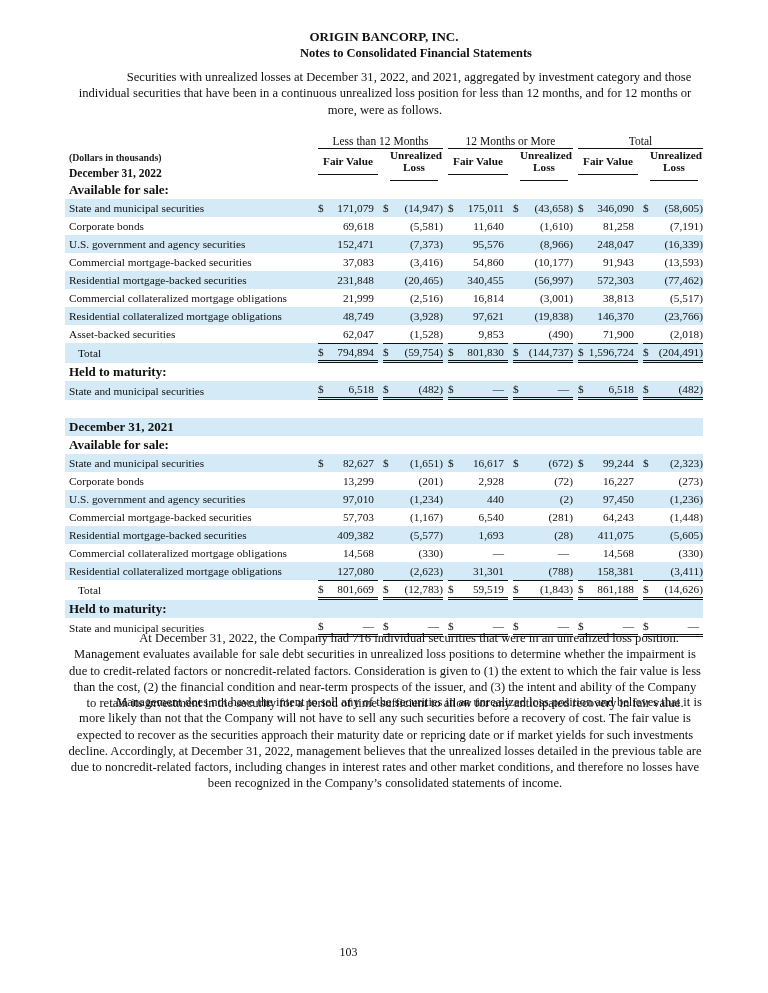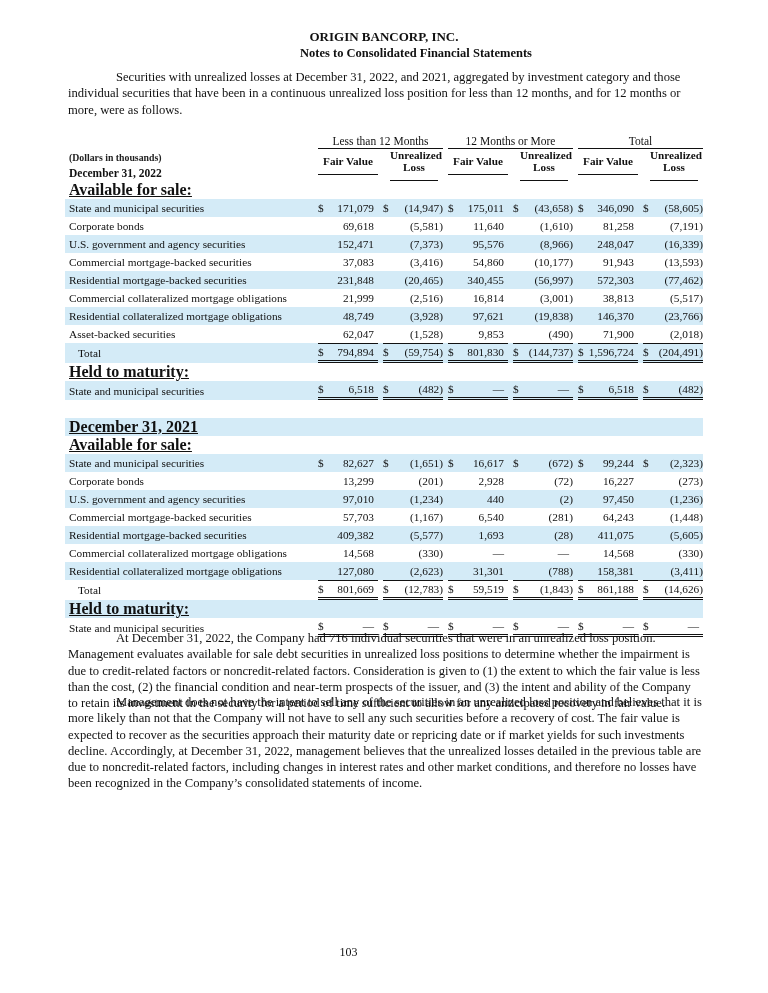--- a/index.html
+++ b/index.html
@@ -6,21 +6,21 @@
   body {
     width: 768px; height: 993px; position: relative; overflow: hidden;
     font-family: "Liberation Serif", "DejaVu Serif", serif;
     color: #111111;
   }
   .hdr { position: absolute; left: 0; width: 768px; text-align: center; font-weight: bold; }
   .hdr1 { top: 29px; font-size: 13px; }
   .hdr2 { top: 46px; font-size: 12.5px; padding-left: 32px; }
   .para {
     position: absolute; left: 68px; width: 634px;
-    font-size: 12.6px; line-height: 16.3px; text-align: left;
+    font-size: 12.6px; line-height: 16.3px; text-align: center;
   }
   .para .indent { display: inline-block; width: 48px; }
   .p1 { top: 69px; }
   .p2 { top: 630px; }
   .p3 { top: 694px; }
 
   table.sec {
     position: absolute; left: 65px; top: 131px;
     border-collapse: separate; border-spacing: 0;
     font-size: 11.3px;
@@ -28,21 +28,21 @@
   }
   table.sec td { padding: 0; height: 18px; white-space: nowrap; vertical-align: middle; }
   col.lab { width: 248px; }
   col.num { width: 65px; }
   .grp td.g { text-align: center; font-weight: normal; font-size: 11.5px; height: 17px; vertical-align: bottom; }
   .grp td.g span { display: block; margin-left: 5px; border-bottom: 1.2px solid #111; padding-bottom: 1px; }
   .sub td { height: 30px; vertical-align: bottom; }
   .sub td.c span { display: block; margin-left: 5px; border-bottom: 1.2px solid #111; text-align: center; font-weight: bold; font-size: 11.2px; line-height: 12px; padding-bottom: 7px; }
   .sub td.lab2 { font-size: 11.5px; font-weight: bold; }
   .unit { font-size: 9.8px; color: #222; display: block; margin-bottom: 4px; }
-  .bold { font-weight: bold; font-size: 16px; text-decoration: underline; }
+  .bold { font-weight: bold; font-size: 13px; }
   tr.hl td { background: #d4ebf7; }
   td.lbl { padding-left: 4px !important; }
   td.lbl.indent { padding-left: 13px !important; }
   td.n { position: relative; }
   td.n .cell { display: block; margin-left: 5px; position: relative; text-align: right; height: 16px; line-height: 16px; }
   td.n .cell .dol { position: absolute; left: 0; top: 0; }
   td.n .cell .v { display: inline-block; padding-right: 0; }
   td.n .cell.paren .v { margin-right: 0; }
   td.n .cell.nopar .v { margin-right: 4px; }
   td.n .cell.top { border-top: 1px solid #111; }

